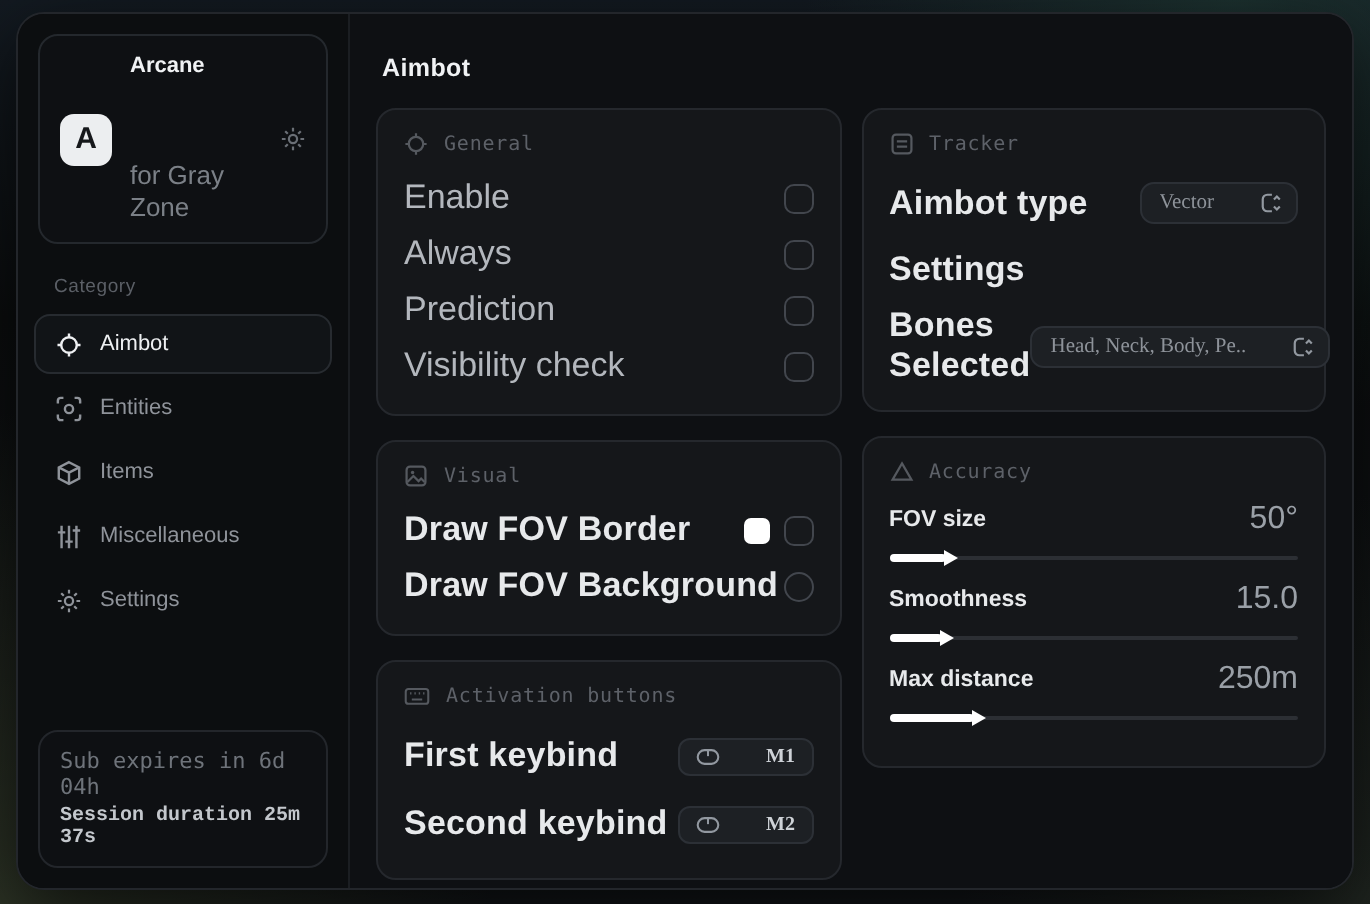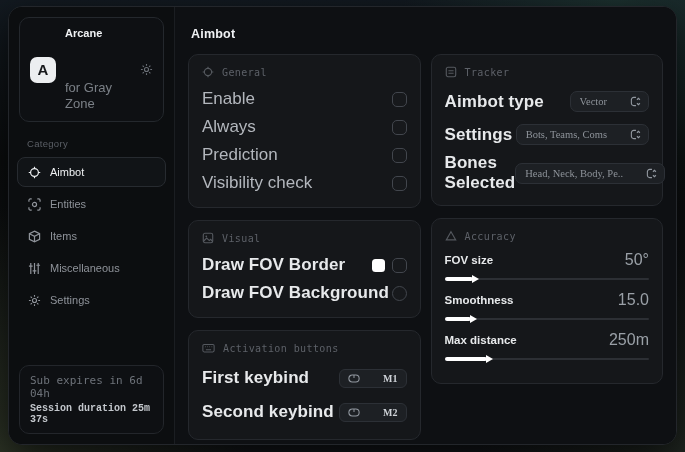--- a/index.html
+++ b/index.html
@@ -295,29 +295,20 @@
               <span class="picon">
                 <svg width="11" height="11" viewBox="0 0 12 12" fill="none" stroke="currentColor" stroke-width="1.2">
                   <path d="M6.5 1.5H4A2.5 2.5 0 0 0 1.5 4v4A2.5 2.5 0 0 0 4 10.5h2.5"></path>
                   <path d="M7.6 4.1 9.2 2.5l1.6 1.6M7.6 7.9l1.6 1.6 1.6-1.6"></path>
                 </svg>
               </span>
             </span>
           </div>
           <div class="row" style="min-height:29px">
             <span class="lbl bright">Settings</span>
-            <span class="pill dd">
-              <span class="ptxt">Bots, Teams, Coms</span>
-              <span class="picon">
-                <svg width="11" height="11" viewBox="0 0 12 12" fill="none" stroke="currentColor" stroke-width="1.2">
-                  <path d="M6.5 1.5H4A2.5 2.5 0 0 0 1.5 4v4A2.5 2.5 0 0 0 4 10.5h2.5"></path>
-                  <path d="M7.6 4.1 9.2 2.5l1.6 1.6M7.6 7.9l1.6 1.6 1.6-1.6"></path>
-                </svg>
-              </span>
-            </span>
           </div>
           <div class="row" style="min-height:29px">
             <span class="lbl bright">Bones Selected</span>
             <span class="pill dd">
               <span class="ptxt">Head, Neck, Body, Pe..</span>
               <span class="picon">
                 <svg width="11" height="11" viewBox="0 0 12 12" fill="none" stroke="currentColor" stroke-width="1.2">
                   <path d="M6.5 1.5H4A2.5 2.5 0 0 0 1.5 4v4A2.5 2.5 0 0 0 4 10.5h2.5"></path>
                   <path d="M7.6 4.1 9.2 2.5l1.6 1.6M7.6 7.9l1.6 1.6 1.6-1.6"></path>
                 </svg>

